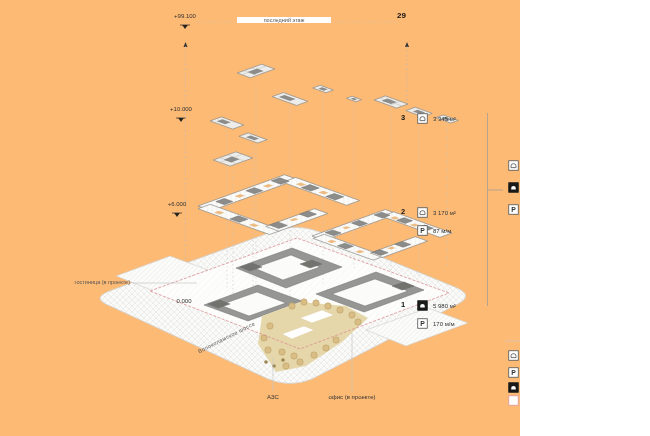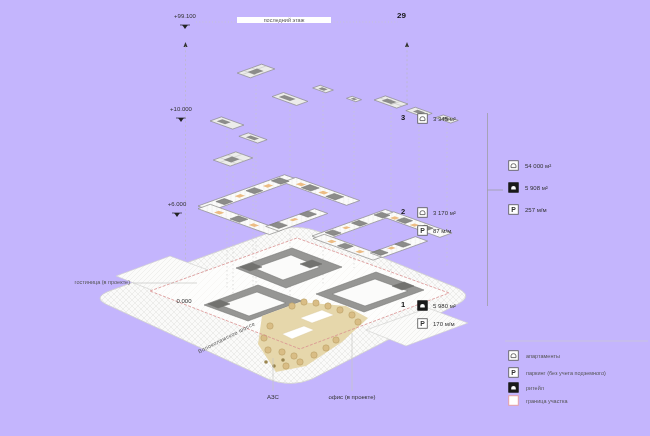--- a/index.html
+++ b/index.html
@@ -1,16 +1,16 @@
 <!DOCTYPE html>
 <html><head>
 <meta charset="utf-8">
 <style>
   html,body{margin:0;padding:0;background:#fff}
-  #stage{position:relative;width:650px;height:436px;background:#c4b5fd;overflow:hidden;
+  #stage{position:relative;width:520px;height:436px;background:#fdba74;overflow:hidden;
          font-family:"Liberation Sans",sans-serif}
   #stage svg.bg{position:absolute;left:0;top:0}
   .t{position:absolute;font-size:6px;line-height:1.1;color:#333;white-space:nowrap}
   .c{text-align:center}
   .r{text-align:right}
   .num{font-weight:bold;font-size:7.5px;color:#111}
   .big{font-weight:bold;font-size:8px;color:#111}
   .val{font-size:6px;color:#333}
   .sm{font-size:5.5px;color:#555}
   .onln{background:#fff;padding:0 3px}

